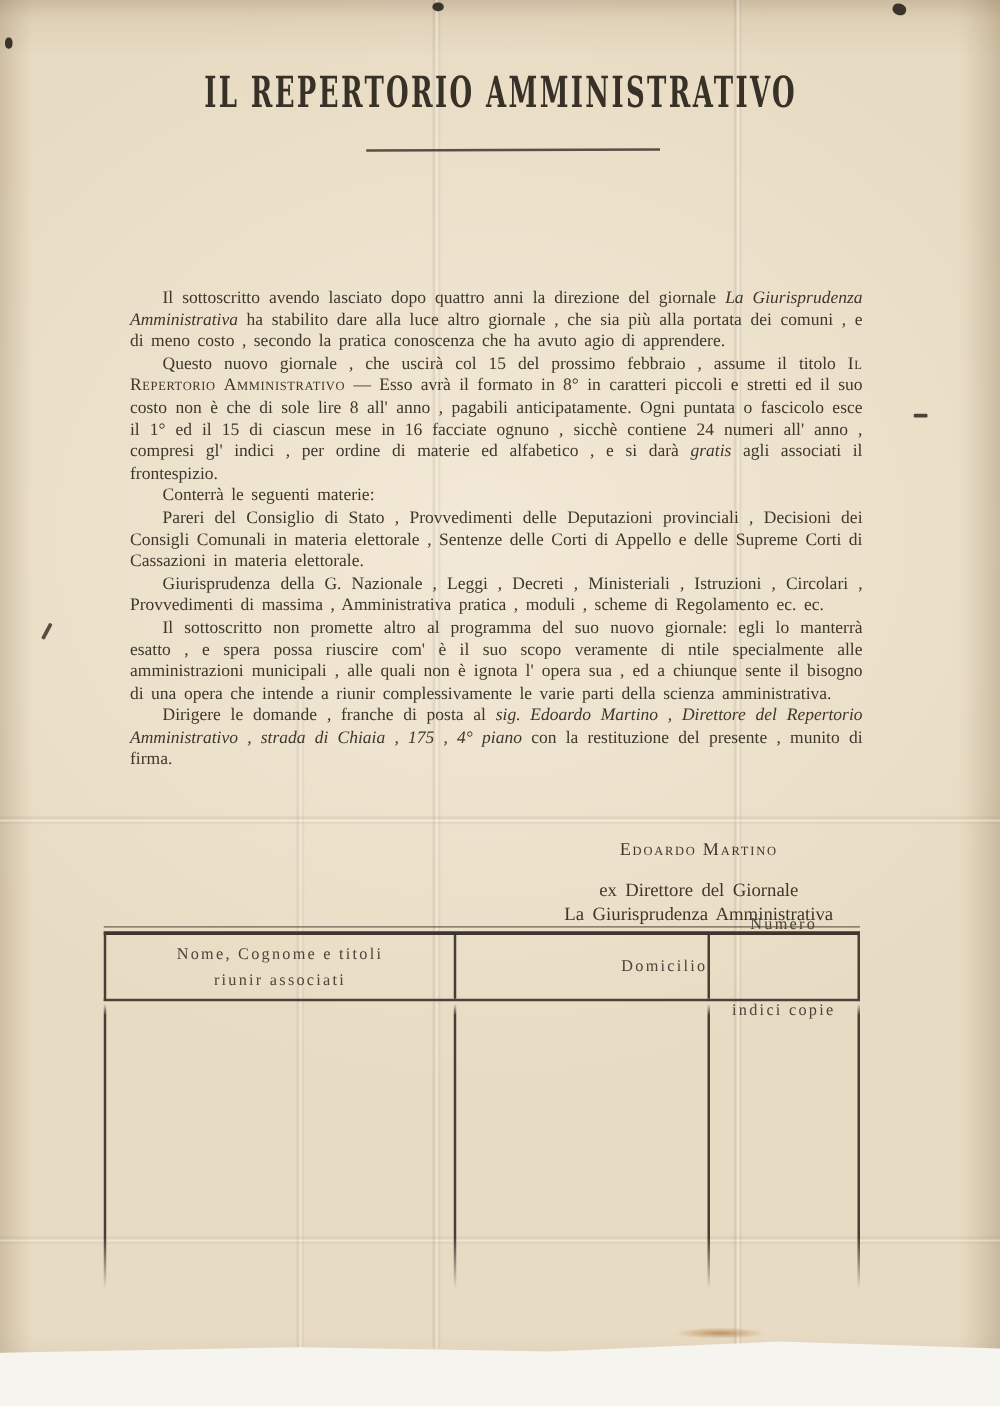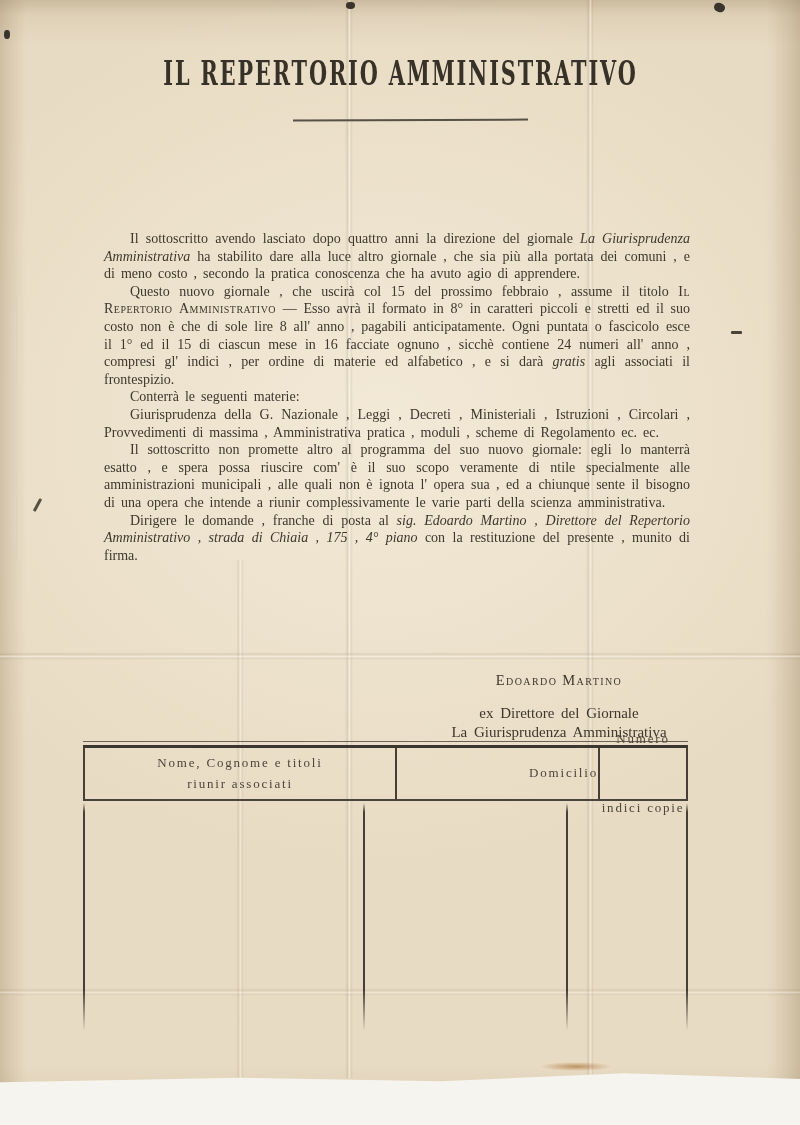--- a/index.html
+++ b/index.html
@@ -70,21 +70,21 @@
   .t-header{
     border-top:3px solid #3c362e;
     border-left:2px solid #453f36;
     border-right:2px solid #453f36;
     border-bottom:2px solid #4a443a;
     display:flex;height:56px;box-sizing:border-box;
     color:#4d453a;
   }
   .t-cell{display:flex;flex-direction:column;justify-content:center;align-items:center;
     font-size:13px;letter-spacing:1.8px;line-height:1.55;box-sizing:border-box;}
-  .t-cell.c1{width:312px;border-right:2px solid #453f36;}
+  .t-cell.c1{width:280px;border-right:2px solid #453f36;}
   .t-cell.c2{width:203px;border-right:2px solid #453f36;align-items:flex-end;}
   .t-cell.c3{flex:1;gap:48px;}
   .t-body{position:relative;height:230px;}
   .vl{position:absolute;top:2px;width:2px;height:228px;
     background:linear-gradient(180deg,#45403700 0%, #454037 4%, #454037 82%, rgba(69,64,55,0) 100%);}
   .vl.l0{left:0;}
   .vl.l1{left:280px;}
   .vl.l2{left:483px;}
   .vl.l3{left:603px;}
 </style>
@@ -108,20 +108,21 @@
 
     <div class="title-wrap">
       <div class="doc-title">IL REPERTORIO AMMINISTRATIVO</div>
     </div>
     <div class="title-rule"></div>
 
     <div class="body-text">
       <p><span>Il sottoscritto avendo lasciato dopo quattro anni la direzione del giornale </span><span class="it">La Giurisprudenza Amministrativa</span><span> ha stabilito dare alla luce altro giornale , che sia più alla portata dei comuni , e di meno costo , secondo la pratica conoscenza che ha avuto agio di apprendere.</span></p>
       <p><span>Questo nuovo giornale , che uscirà col 15 del prossimo febbraio , assume il titolo </span><span class="sc">Il Repertorio Amministrativo</span><span> — Esso avrà il formato in 8° in caratteri piccoli e stretti ed il suo costo non è che di sole lire 8 all' anno , pagabili anticipatamente. Ogni puntata o fascicolo esce il 1° ed il 15 di ciascun mese in 16 facciate ognuno , sicchè contiene 24 numeri all' anno , compresi gl' indici , per ordine di materie ed alfabetico , e si darà </span><span class="it">gratis</span><span> agli associati il frontespizio.</span></p>
       <p><span>Conterrà le seguenti materie:</span></p>
+      <p><span>Pareri del Consiglio di Stato , Provvedimenti delle Deputazioni provinciali , Decisioni dei Consigli Comunali in materia elettorale , Sentenze delle Corti di Appello e delle Supreme Corti di Cassazioni in materia elettorale.</span></p>
       <p><span>Giurisprudenza della G. Nazionale , Leggi , Decreti , Ministeriali , Istruzioni , Circolari , Provvedimenti di massima , Amministrativa pratica , moduli , scheme di Regolamento ec. ec.</span></p>
       <p><span>Il sottoscritto non promette altro al programma del suo nuovo giornale: egli lo manterrà esatto , e spera possa riuscire com' è il suo scopo veramente di ntile specialmente alle amministrazioni municipali , alle quali non è ignota l' opera sua , ed a chiunque sente il bisogno di una opera che intende a riunir complessivamente le varie parti della scienza amministrativa.</span></p>
       <p><span>Dirigere le domande , franche di posta al </span><span class="it">sig. Edoardo Martino , Direttore del Repertorio Amministrativo , strada di Chiaia , 175 , 4° piano</span><span> con la restituzione del presente , munito di firma.</span></p>
     </div>
 
     <div class="signature">
       <div class="sig-name">Edoardo Martino</div>
       <div class="sig-role">ex Direttore del Giornale</div>
       <div class="sig-journal">La Giurisprudenza Amministrativa</div>
     </div>

